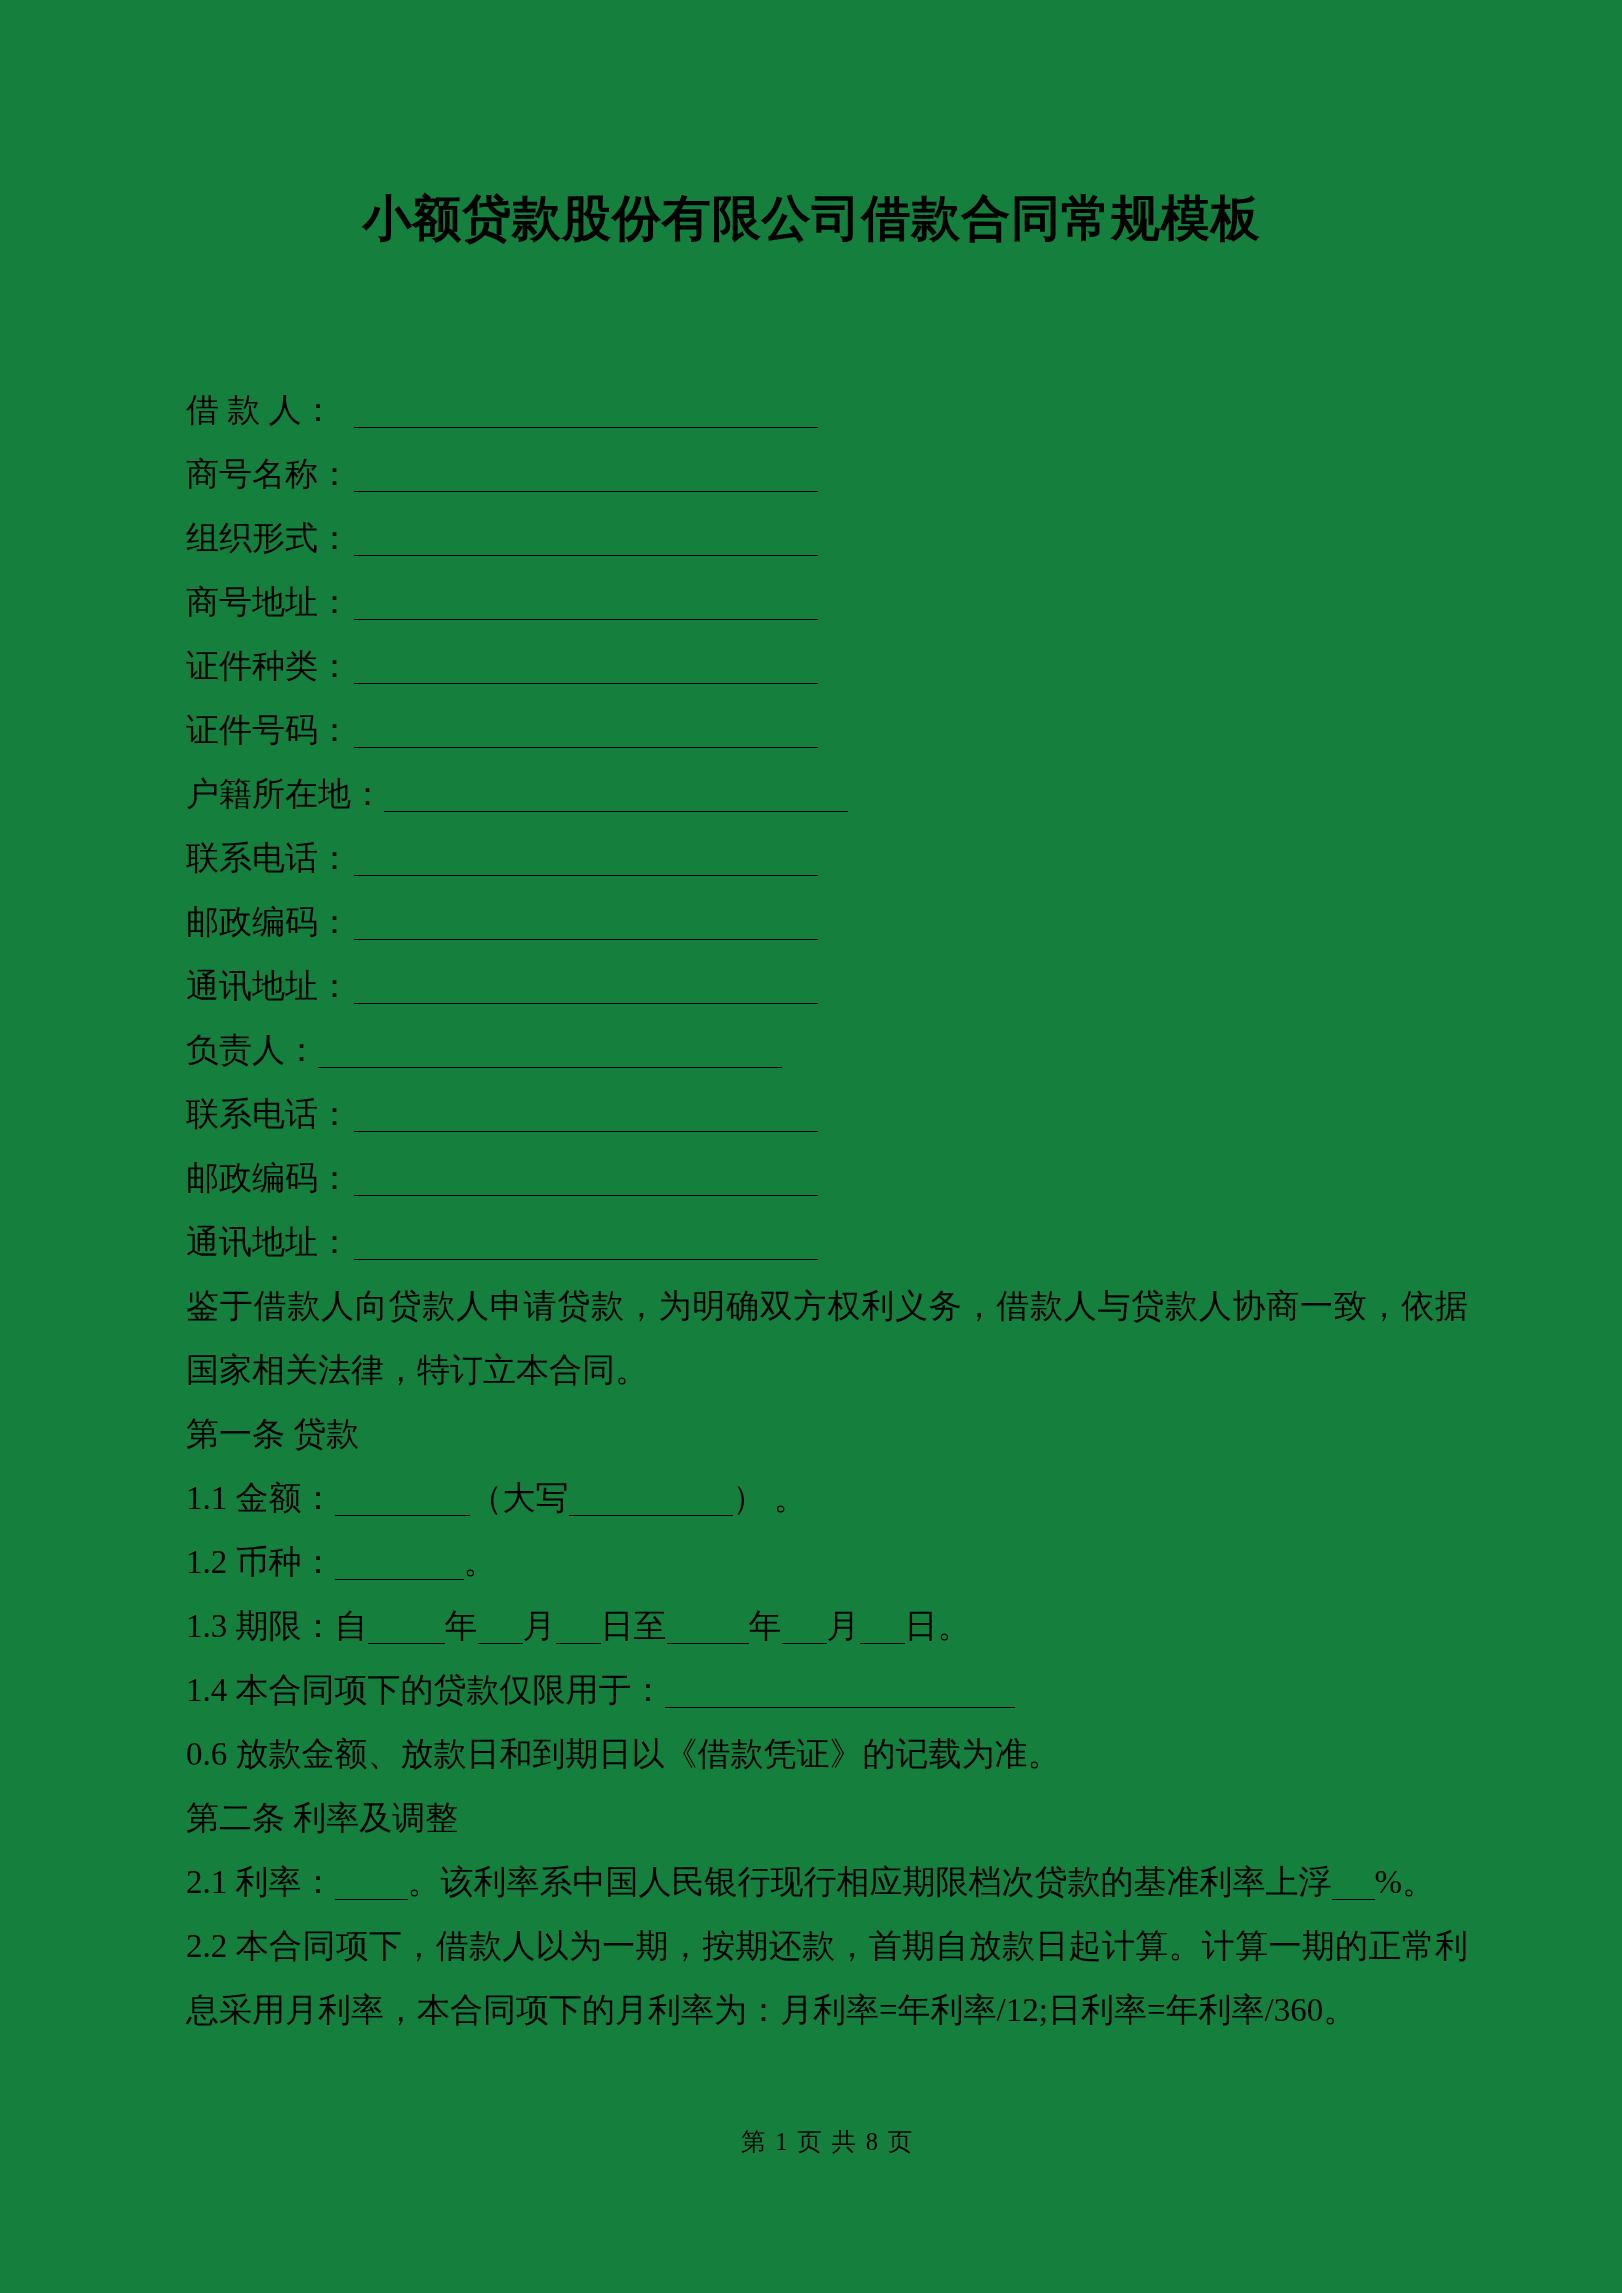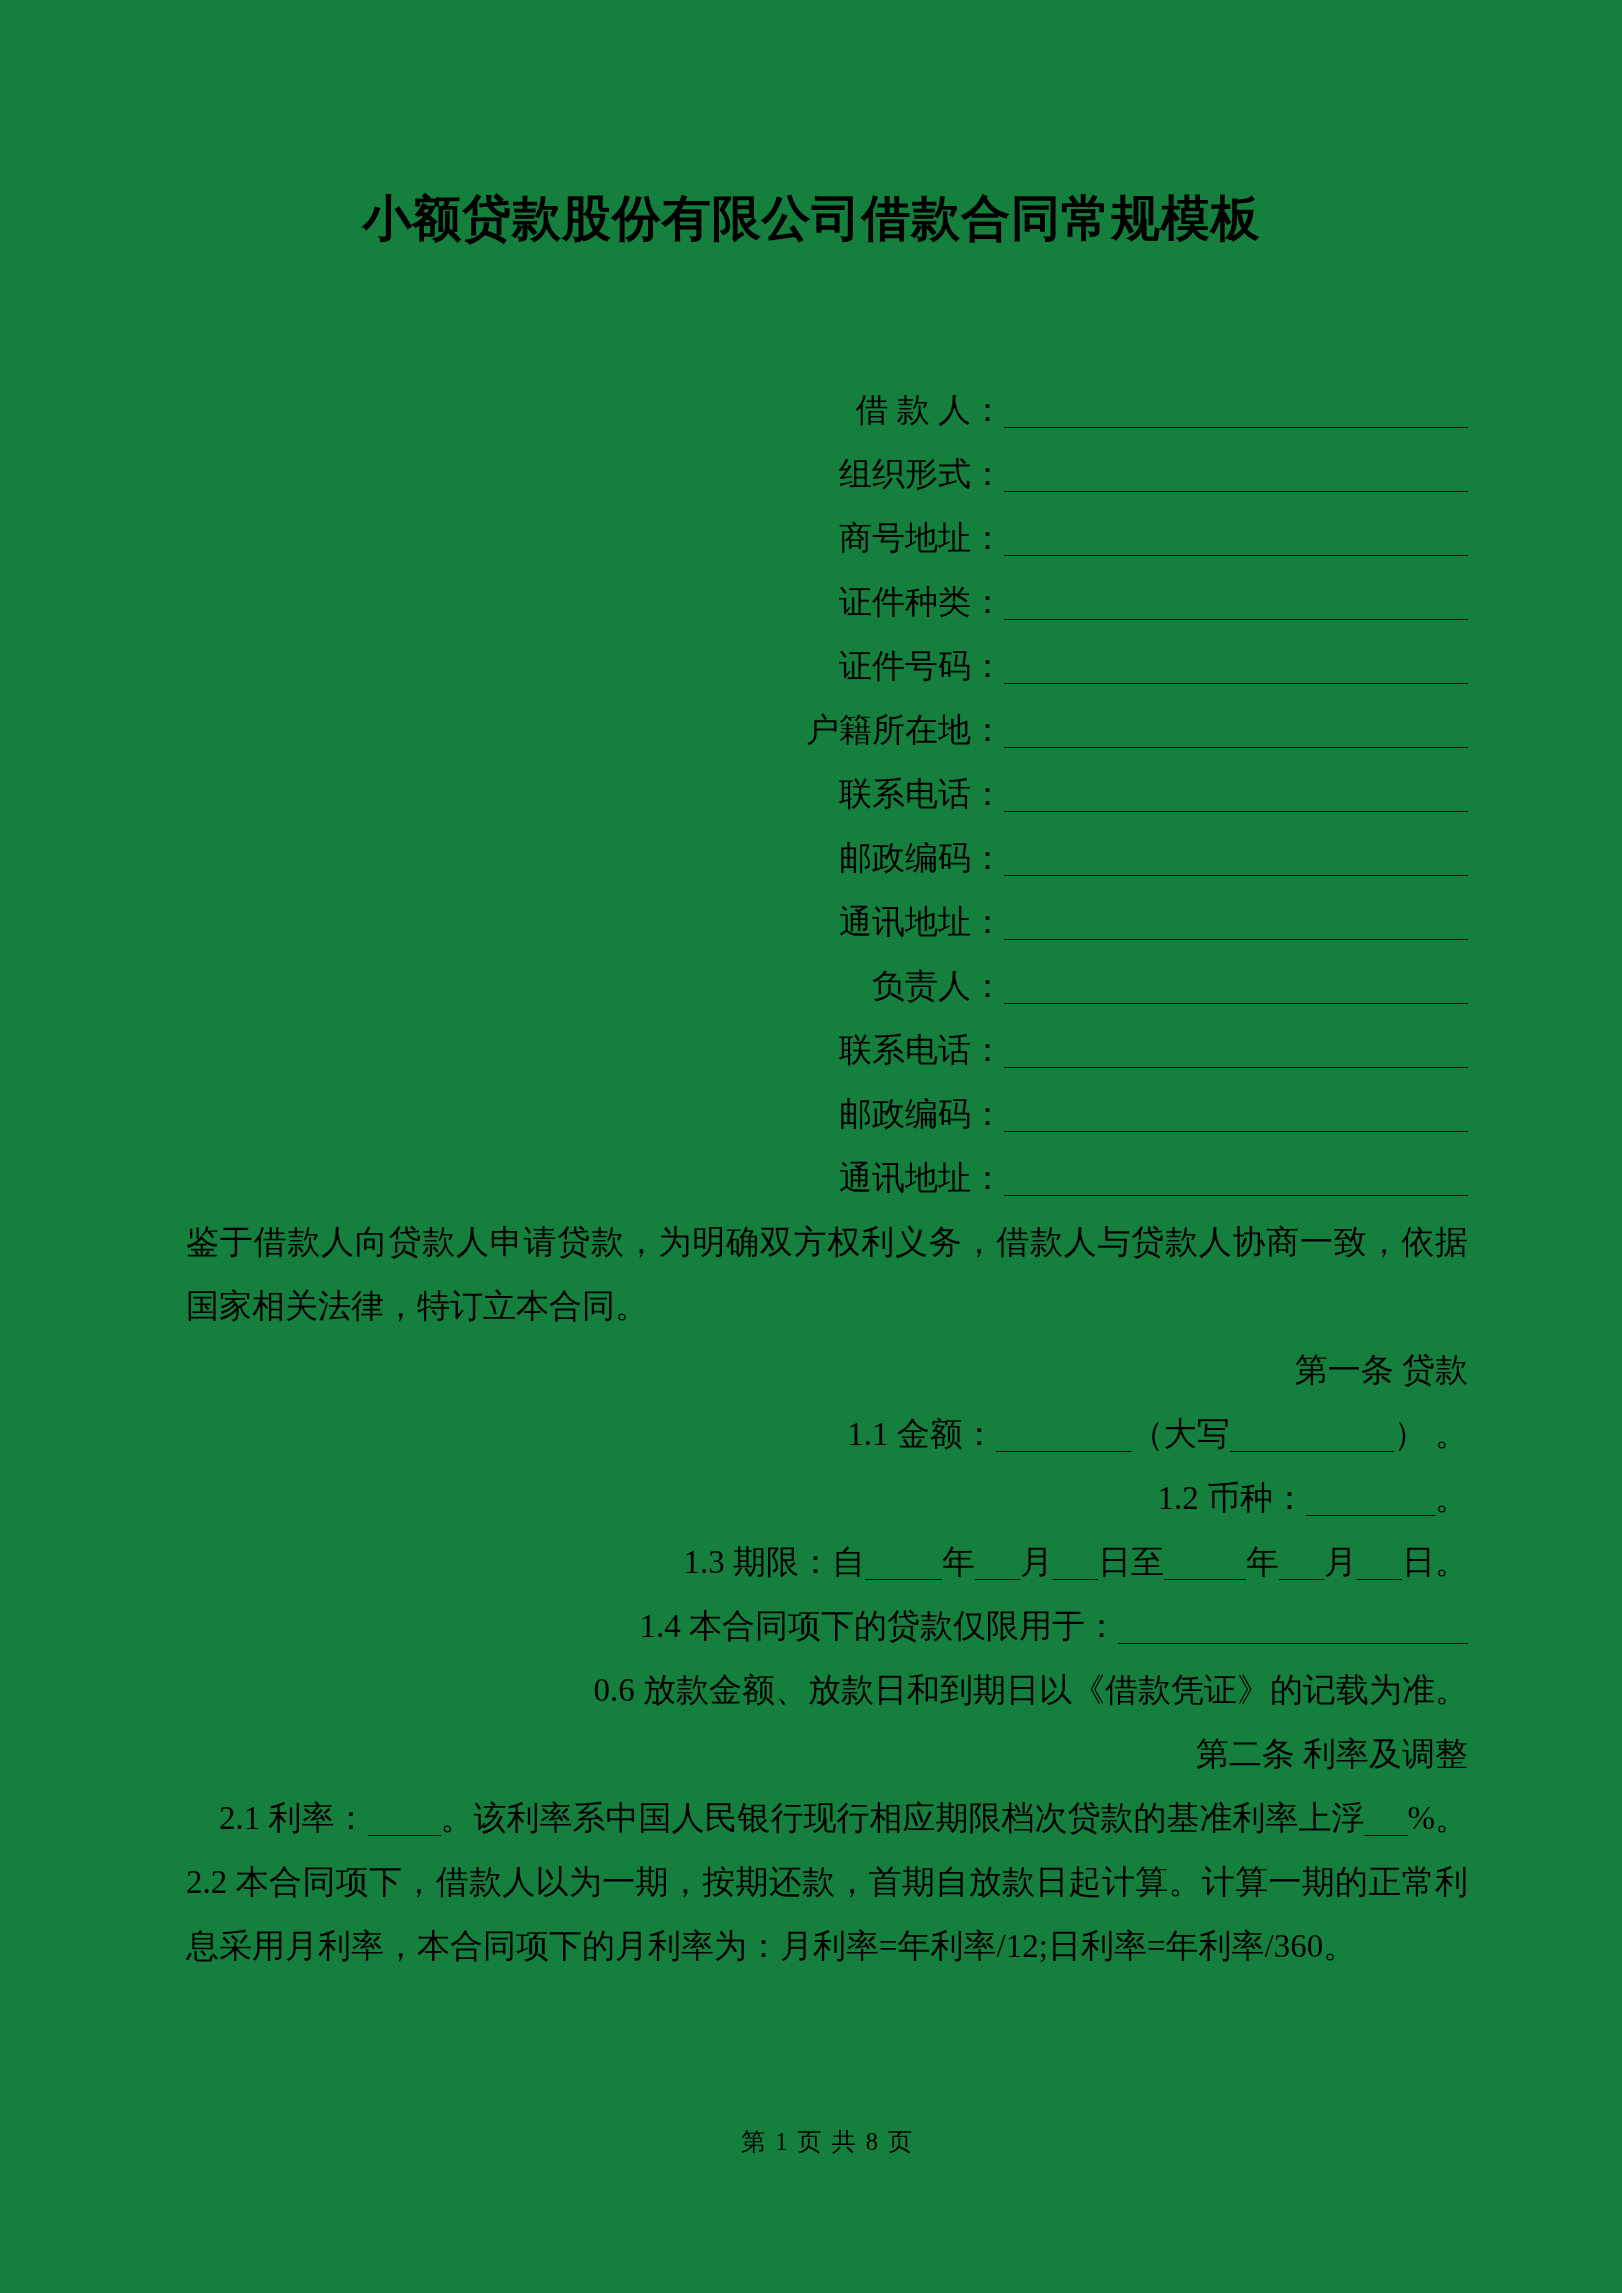--- a/index.html
+++ b/index.html
@@ -19,21 +19,21 @@
     text-align: center;
     font-size: 49px;
     font-weight: bold;
     letter-spacing: 0.9px;
   }
   .content {
     margin: 132px 155px 0 186px;
     font-size: 33px;
     line-height: 64px;
   }
-  .line { white-space: nowrap; text-align: right; }
+  .line { white-space: nowrap; }
   .para {
     text-align: justify;
     text-justify: inter-character;
   }
   .label { display: inline-block; }
   .lw4 { width: 168px; }
   
   .bl {
     display: inline-block;
     height: 27px;
@@ -64,20 +64,21 @@
 </head>
 <body>
 
 <div class="page">
 
   <div class="doc-title">小额贷款股份有限公司借款合同常规模板</div>
 
   <div class="content">
 
     <div class="line"><span class="label lw4">借 款 人：</span><span class="bl w510"></span></div>
+    <div class="line"><span class="label lw4">商号名称：</span><span class="bl w510"></span></div>
     <div class="line"><span class="label lw4">组织形式：</span><span class="bl w510"></span></div>
     <div class="line"><span class="label lw4">商号地址：</span><span class="bl w510"></span></div>
     <div class="line"><span class="label lw4">证件种类：</span><span class="bl w510"></span></div>
     <div class="line"><span class="label lw4">证件号码：</span><span class="bl w510"></span></div>
     <div class="line"><span class="label">户籍所在地：</span><span class="bl w510"></span></div>
     <div class="line"><span class="label lw4">联系电话：</span><span class="bl w510"></span></div>
     <div class="line"><span class="label lw4">邮政编码：</span><span class="bl w510"></span></div>
     <div class="line"><span class="label lw4">通讯地址：</span><span class="bl w510"></span></div>
     <div class="line"><span class="label">负责人：</span><span class="bl w510"></span></div>
     <div class="line"><span class="label lw4">联系电话：</span><span class="bl w510"></span></div>

